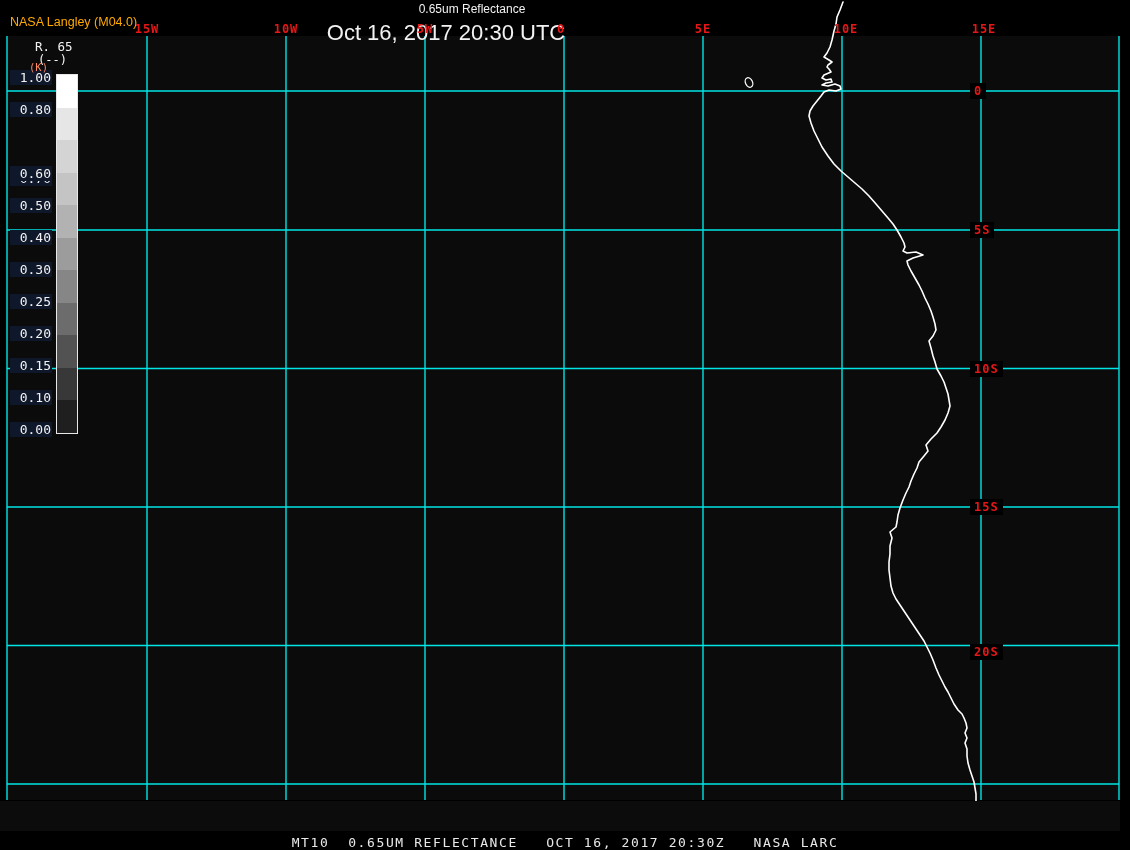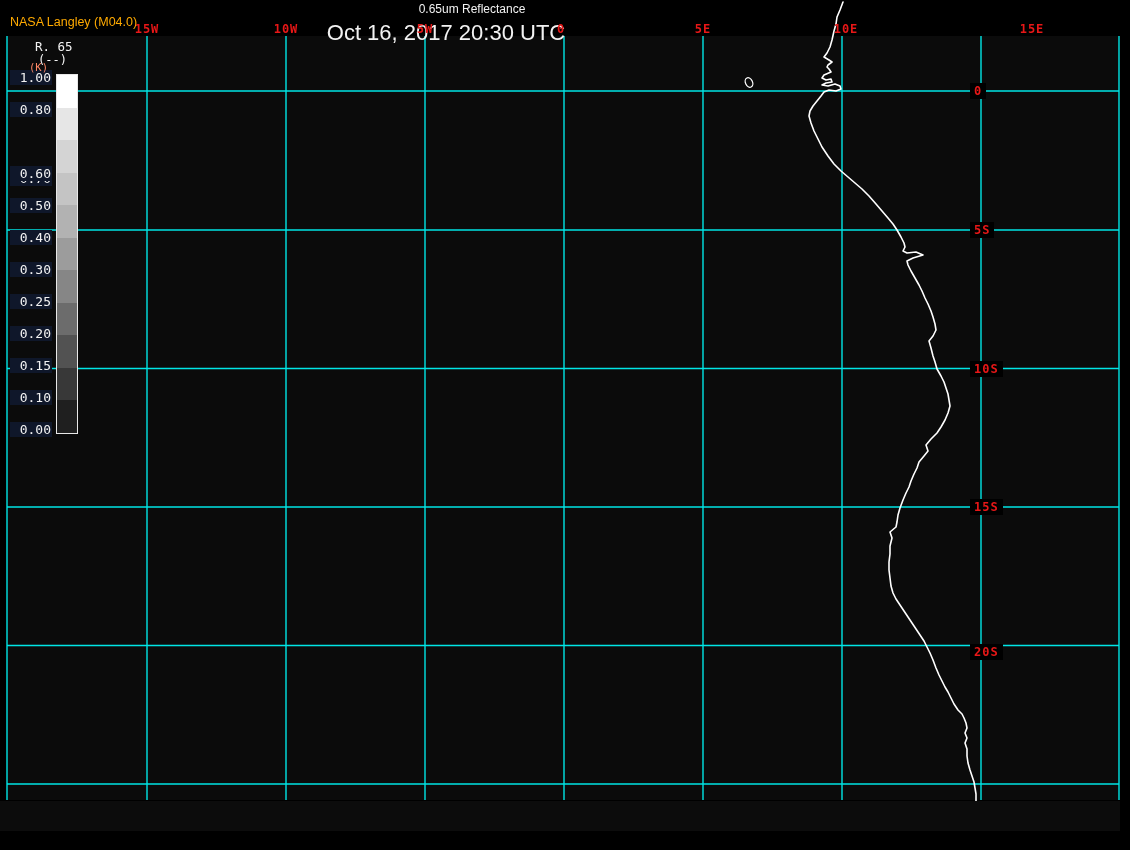--- a/index.html
+++ b/index.html
@@ -60,21 +60,21 @@
   <div class="title-line1">0.65um Reflectance</div>
   <div class="title-line2">Oct 16, 2017 20:30 UTC</div>
 
   <div id="lon-labels">
       <span class="lon-label" style="left: 147px; color: rgb(232, 23, 23);">15W</span>
       <span class="lon-label" style="left: 286px; color: rgb(232, 23, 23);">10W</span>
       <span class="lon-label" style="left: 425px; color: rgb(232, 23, 23);">5W</span>
       <span class="lon-label" style="left: 561px; color: rgb(232, 23, 23);">0</span>
       <span class="lon-label" style="left: 703px; color: rgb(232, 23, 23);">5E</span>
       <span class="lon-label" style="left: 846px; color: rgb(232, 23, 23);">10E</span>
-      <span class="lon-label" style="left: 984px; color: rgb(232, 23, 23); margin-left: 48px;">15E</span>
+      <span class="lon-label" style="left: 984px; color: rgb(232, 23, 23);">15E</span>
     </div>
   <div id="lat-labels">
       <span class="lat-label" style="top: 91px; color: rgb(232, 23, 23);">0</span>
       <span class="lat-label" style="top: 230px; color: rgb(232, 23, 23);">5S</span>
       <span class="lat-label" style="top: 368.5px; color: rgb(232, 23, 23);">10S</span>
       <span class="lat-label" style="top: 507px; color: rgb(232, 23, 23);">15S</span>
       <span class="lat-label" style="top: 652px; color: rgb(232, 23, 23); text-align: center;">20S</span>
     </div>
 
   <div class="colorbar">
@@ -103,13 +103,14 @@
         <div class="cb-tick" style="top: 229.5px;">0.40</div>
         <div class="cb-tick" style="top: 261.5px;">0.30</div>
         <div class="cb-tick" style="top: 293.5px;">0.25</div>
         <div class="cb-tick" style="top: 325.5px;">0.20</div>
         <div class="cb-tick" style="top: 357.5px;">0.15</div>
         <div class="cb-tick" style="top: 389.5px;">0.10</div>
         <div class="cb-tick" style="top: 421.5px;">0.00</div>
       </div>
   </div>
 
+  <div class="footer-caption">MT10  0.65UM REFLECTANCE   OCT 16, 2017 20:30Z   NASA LARC</div>
 </div>
 
 </body></html>

